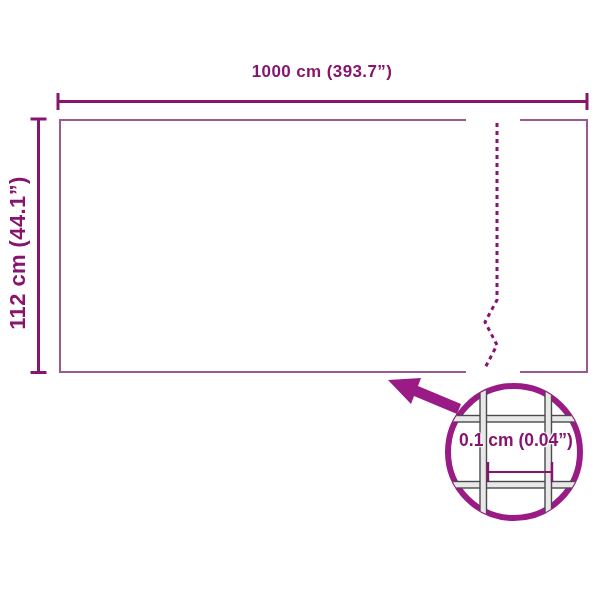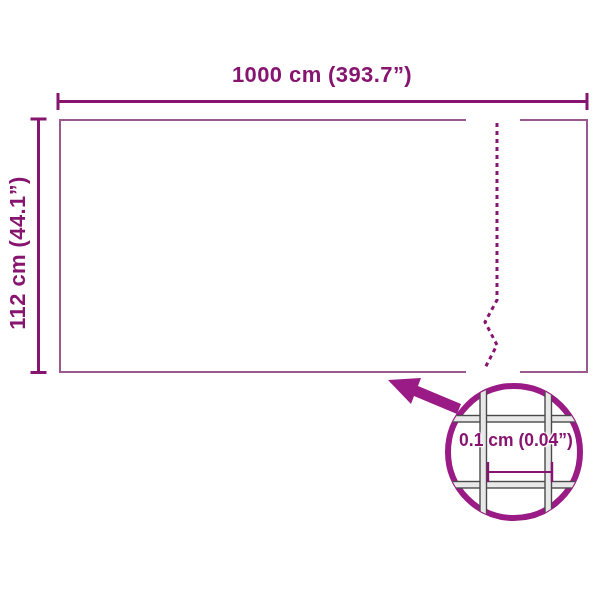--- a/index.html
+++ b/index.html
@@ -30,21 +30,21 @@
   .lbl{
     position:absolute;
     color:var(--dimension);
     font-weight:bold;
     text-align:center;
     white-space:nowrap;
     line-height:1.1;
   }
   .lbl-top{
     left:57px;top:63px;width:530px;
-    font-size:22px;letter-spacing:0.4px;
+    font-size:17px;letter-spacing:0.4px;
   }
   .lbl-left{
     left:-91px;top:240px;width:220px;height:26px;
     font-size:22px;letter-spacing:0.4px;
     transform:rotate(-90deg);
   }
   .lbl-mesh{
     left:426px;top:431px;width:180px;
     font-size:17.5px;
     text-shadow:0 0 2px #fff,0 0 2px #fff,0 0 3px #fff,1px 1px 1px #fff,-1px -1px 1px #fff;

